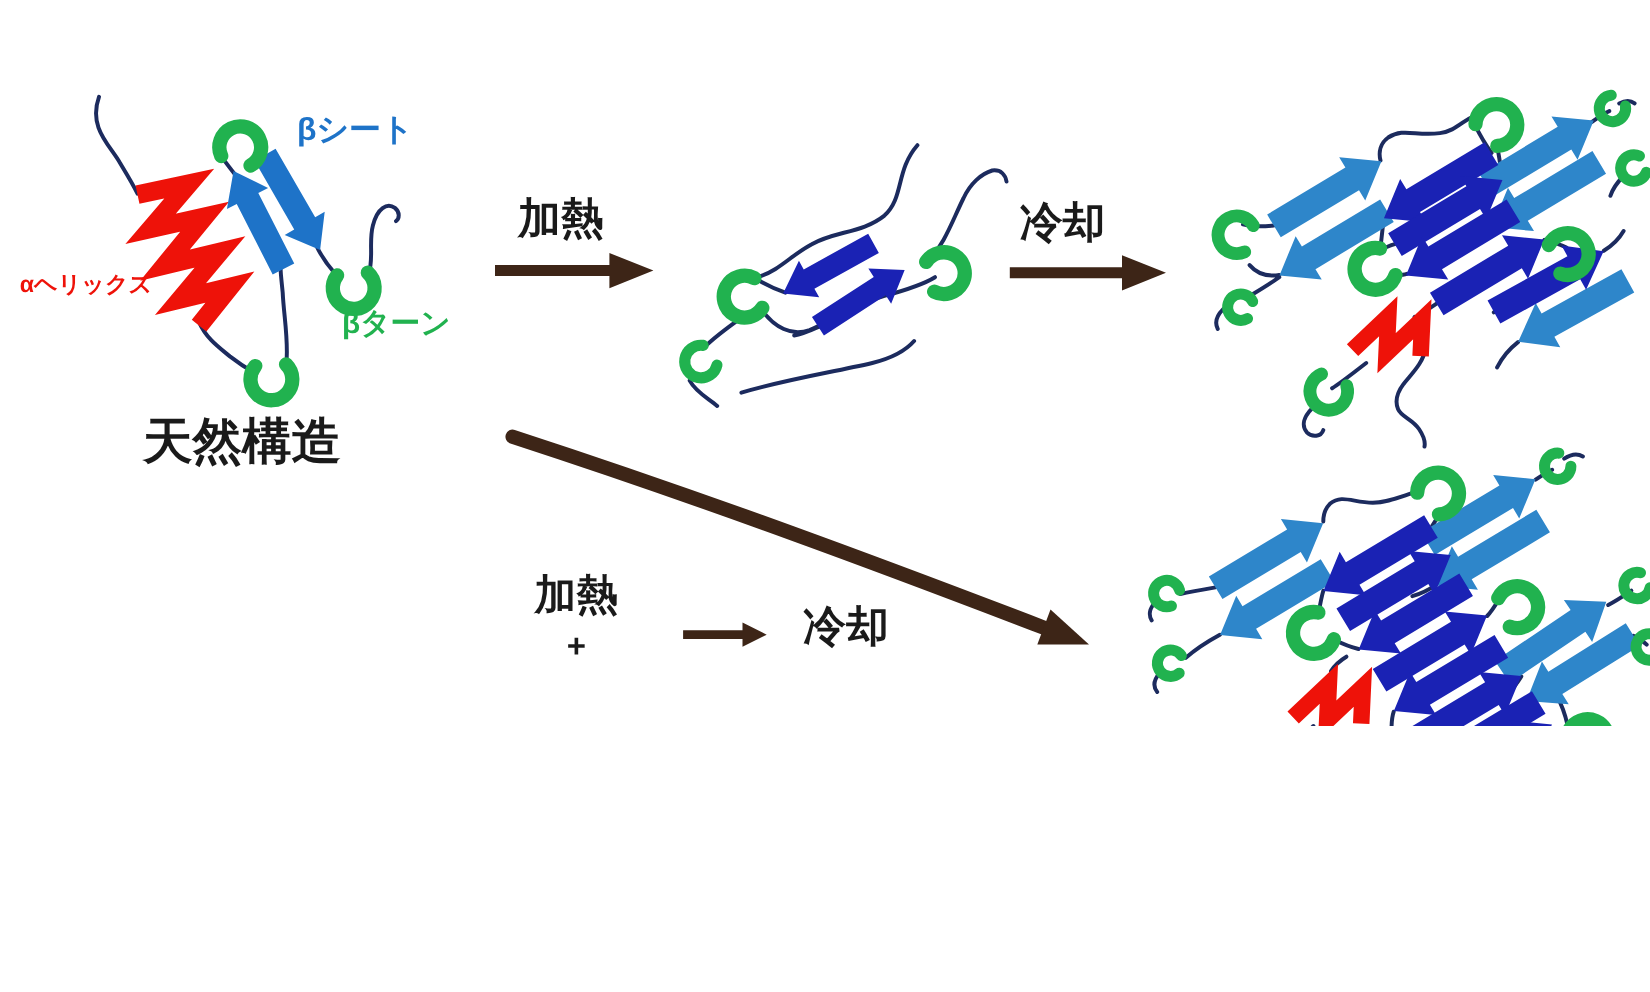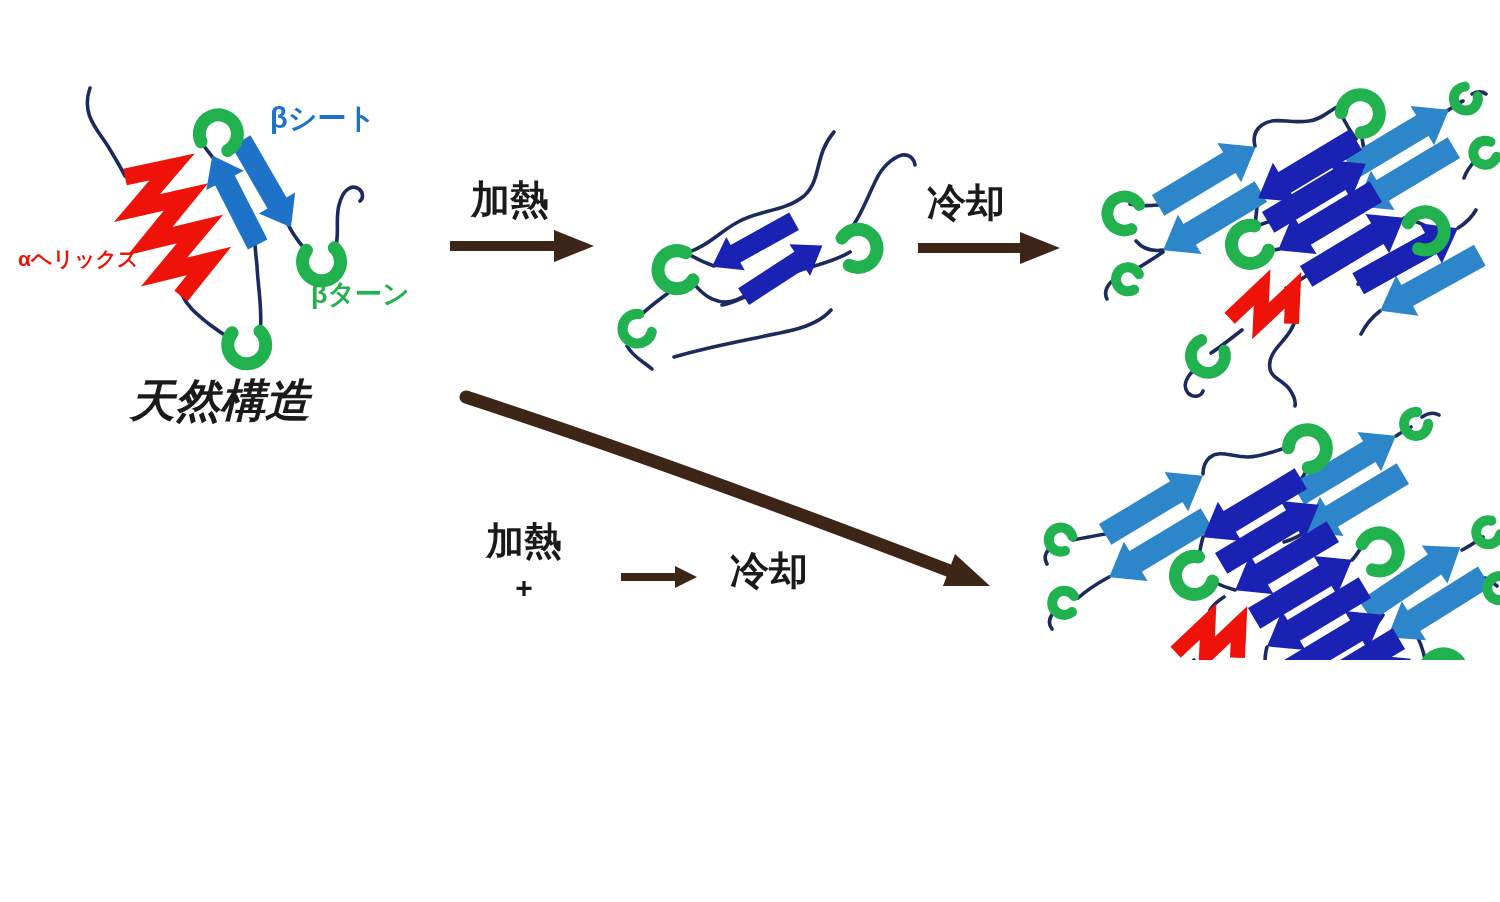--- a/index.html
+++ b/index.html
@@ -187,21 +187,21 @@
     <use href="#hk" class="hookc" transform="translate(1140,686) rotate(30)"></use>
     <use href="#hk" class="hookc" transform="translate(1190,718) rotate(10)"></use>
     <use href="#hk" class="hookc" transform="translate(1215,812) rotate(20)"></use>
     <use href="#zz" class="zzs" transform="translate(1198,640) rotate(20)"></use>
   </g>
 </svg>
 
 <div class="lbl" style="left:256px;top:104px;font-size:29px;color:var(--beta-sheet-native);">βシート</div>
 <div class="lbl" style="left:4px;top:248px;font-size:21px;color:var(--alpha-helix);">αヘリックス</div>
 <div class="lbl" style="left:297px;top:281px;font-size:27px;color:var(--beta-turn);">βターン</div>
-<div class="lbl" style="left:116px;top:378px;font-size:45px;font-style:italic;">天然構造</div>
+<div class="lbl" style="left:116px;top:378px;font-size:45px;">天然構造</div>
 
 <div class="lbl" style="left:457px;top:180px;font-size:39px;">加熱</div>
 <div class="lbl" style="left:913px;top:183px;font-size:39px;">冷却</div>
 
 <div class="stack" style="left:440px;top:516px;width:140px;">
   <div style="font-size:38px;">加熱</div>
   <div style="font-size:30px;">+</div>
 </div>
 <div class="lbl" style="left:716px;top:551px;font-size:39px;">冷却</div>
 

